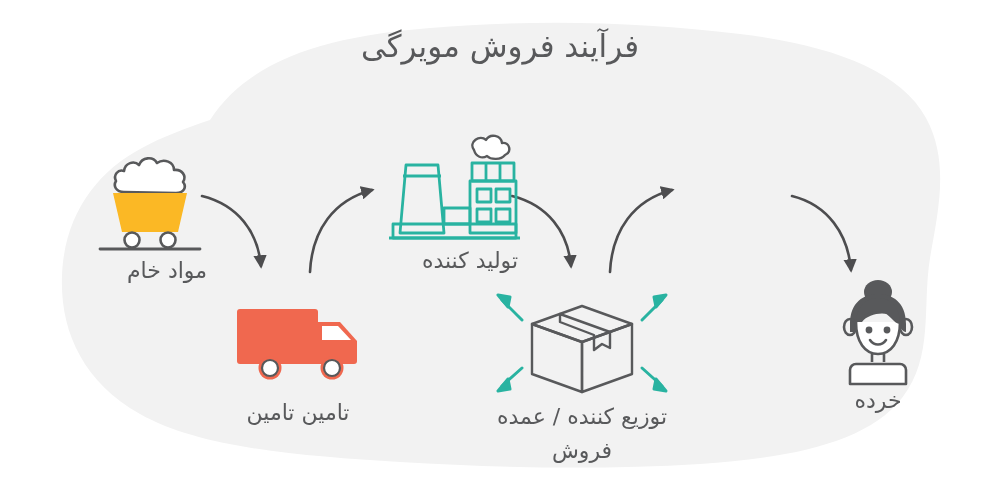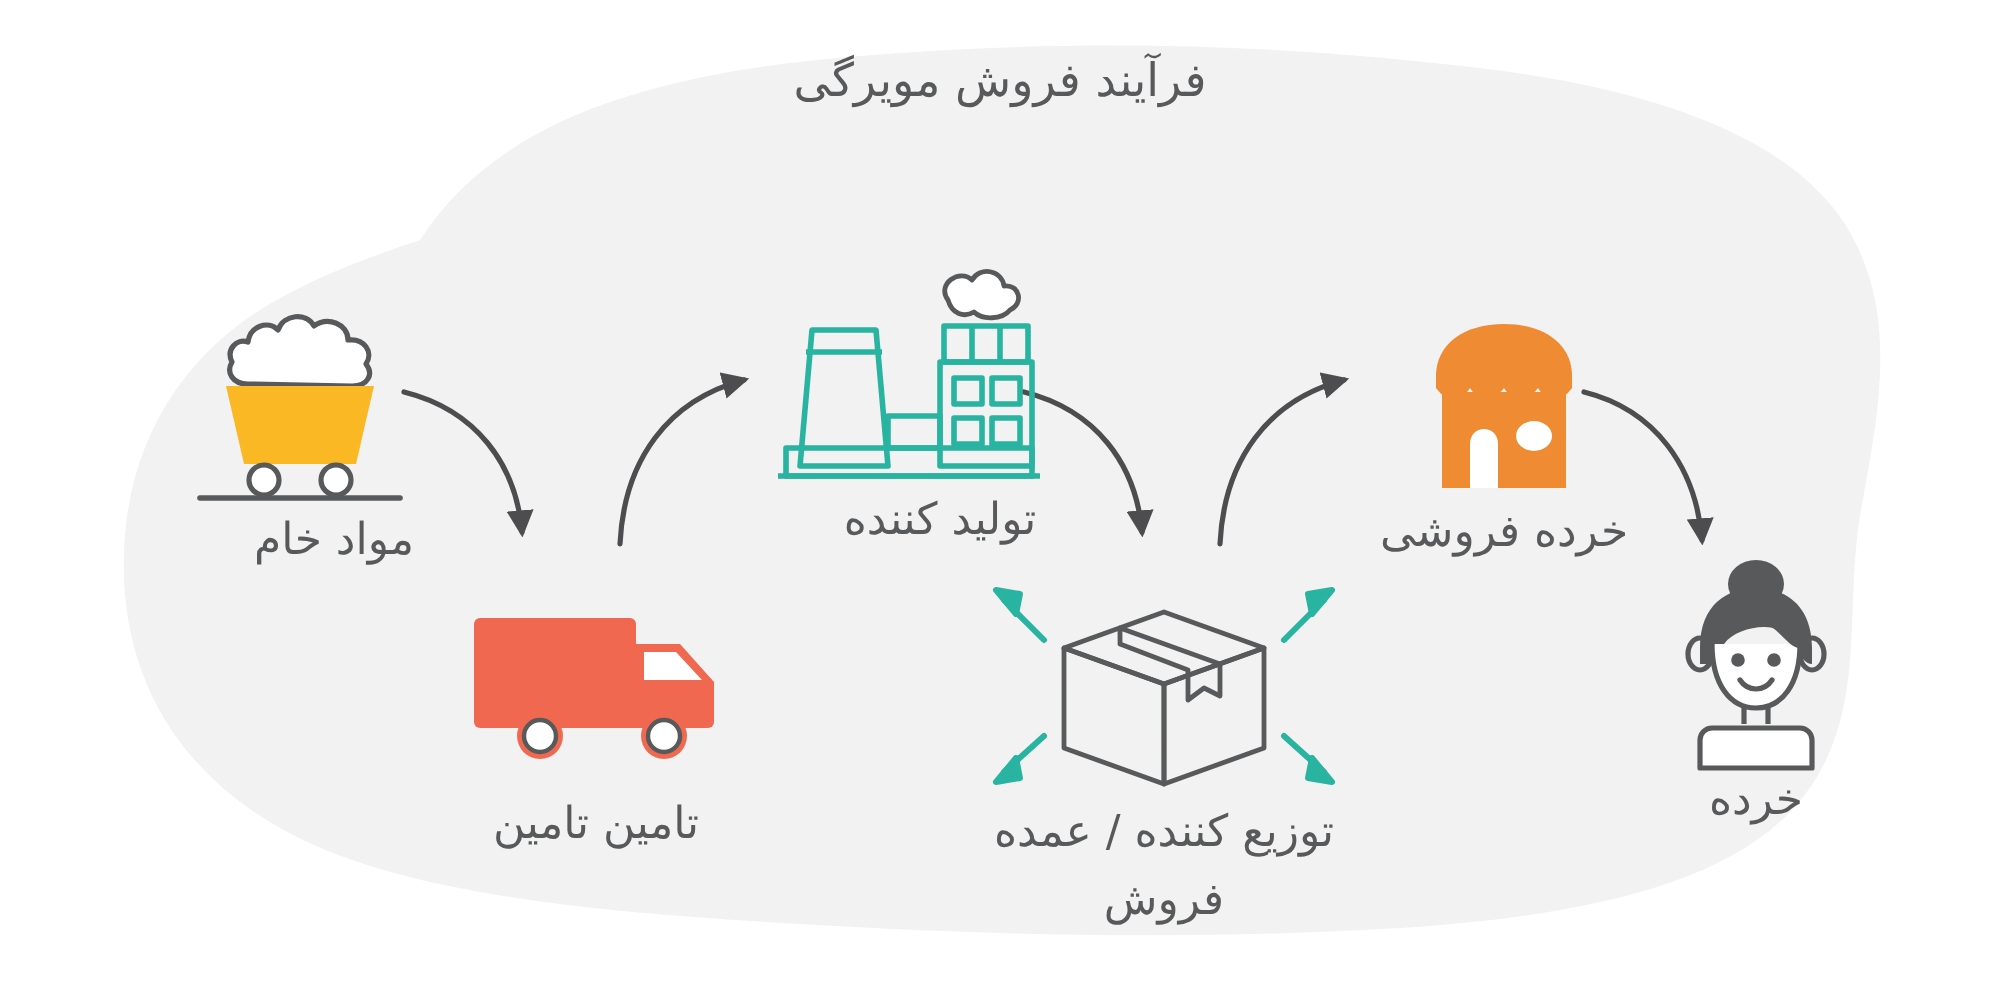--- a/index.html
+++ b/index.html
@@ -29,21 +29,21 @@
     position: absolute;
     inset: 0;
     z-index: 1;
   }
   .title {
     position: absolute;
     top: 28px;
     left: 0;
     width: 1000px;
     text-align: center;
-    font-size: 23px;
+    font-size: 31px;
     color: #58595b;
     direction: rtl;
     letter-spacing: 0.5px;
     z-index: 3;
   }
   .node {
     position: absolute;
     z-index: 3;
   }
   .node-icon {
@@ -183,33 +183,20 @@
           <path d="M204,109 l-12,-2 l2,-10 z"></path>
         </g>
       </g>
     </svg>
     <div class="node-label two-line" style="left:0; top:118px; width:240px;">
       <div>توزیع کننده / عمده</div>
       <div>فروش</div>
     </div>
   </div>
 
-  <div class="node" id="node-retail">
-    <svg class="node-icon" width="200" height="100" viewBox="0 0 200 100">
-      <g transform="translate(58,8)">
-        <path d="M8,28 C8,12 22,2 42,2 C62,2 76,12 76,28 L76,32 L8,32 Z" fill="#ef8b33"></path>
-        <path d="M8,26 L76,26 L76,34 C70,42 64,42 59,34 C53,42 47,42 42,34 C36,42 30,42 25,34 C20,42 14,42 8,34 Z" fill="#ef8b33"></path>
-        <path d="M11,36 L73,36 L73,84 L11,84 Z" fill="#ef8b33"></path>
-        <path d="M25,84 L25,62 C25,52 39,52 39,62 L39,84 Z" fill="#ffffff"></path>
-        <ellipse cx="57" cy="58" rx="9" ry="7.5" fill="#ffffff"></ellipse>
-        <path d="M14,28 C14,18 24,10 42,10 C60,10 70,18 70,28" fill="none" stroke="#ffffff" stroke-width="0"></path>
-      </g>
-    </svg>
-    <div class="node-label" style="left:0; top:100px; width:200px;">خرده فروشی</div>
-  </div>
 
   <div class="node" id="node-customer">
     <svg class="node-icon" width="180" height="110" viewBox="0 0 180 110">
       <g transform="translate(52,2)">
         <ellipse cx="38" cy="12" rx="14" ry="12" fill="#58595b"></ellipse>
         <path d="M10,44 C10,22 24,14 38,14 C52,14 66,22 66,44 L66,52 C60,52 58,40 52,36
                  C44,31 28,34 22,42 L22,52 L10,52 Z" fill="#58595b"></path>
         <ellipse cx="10" cy="47" rx="6" ry="8" fill="none" stroke="#58595b" stroke-width="2.6"></ellipse>
         <ellipse cx="66" cy="47" rx="6" ry="8" fill="none" stroke="#58595b" stroke-width="2.6"></ellipse>
         <path d="M16,42 C16,62 25,74 38,74 C51,74 60,62 60,42" fill="#ffffff" stroke="#58595b" stroke-width="2.6"></path>

